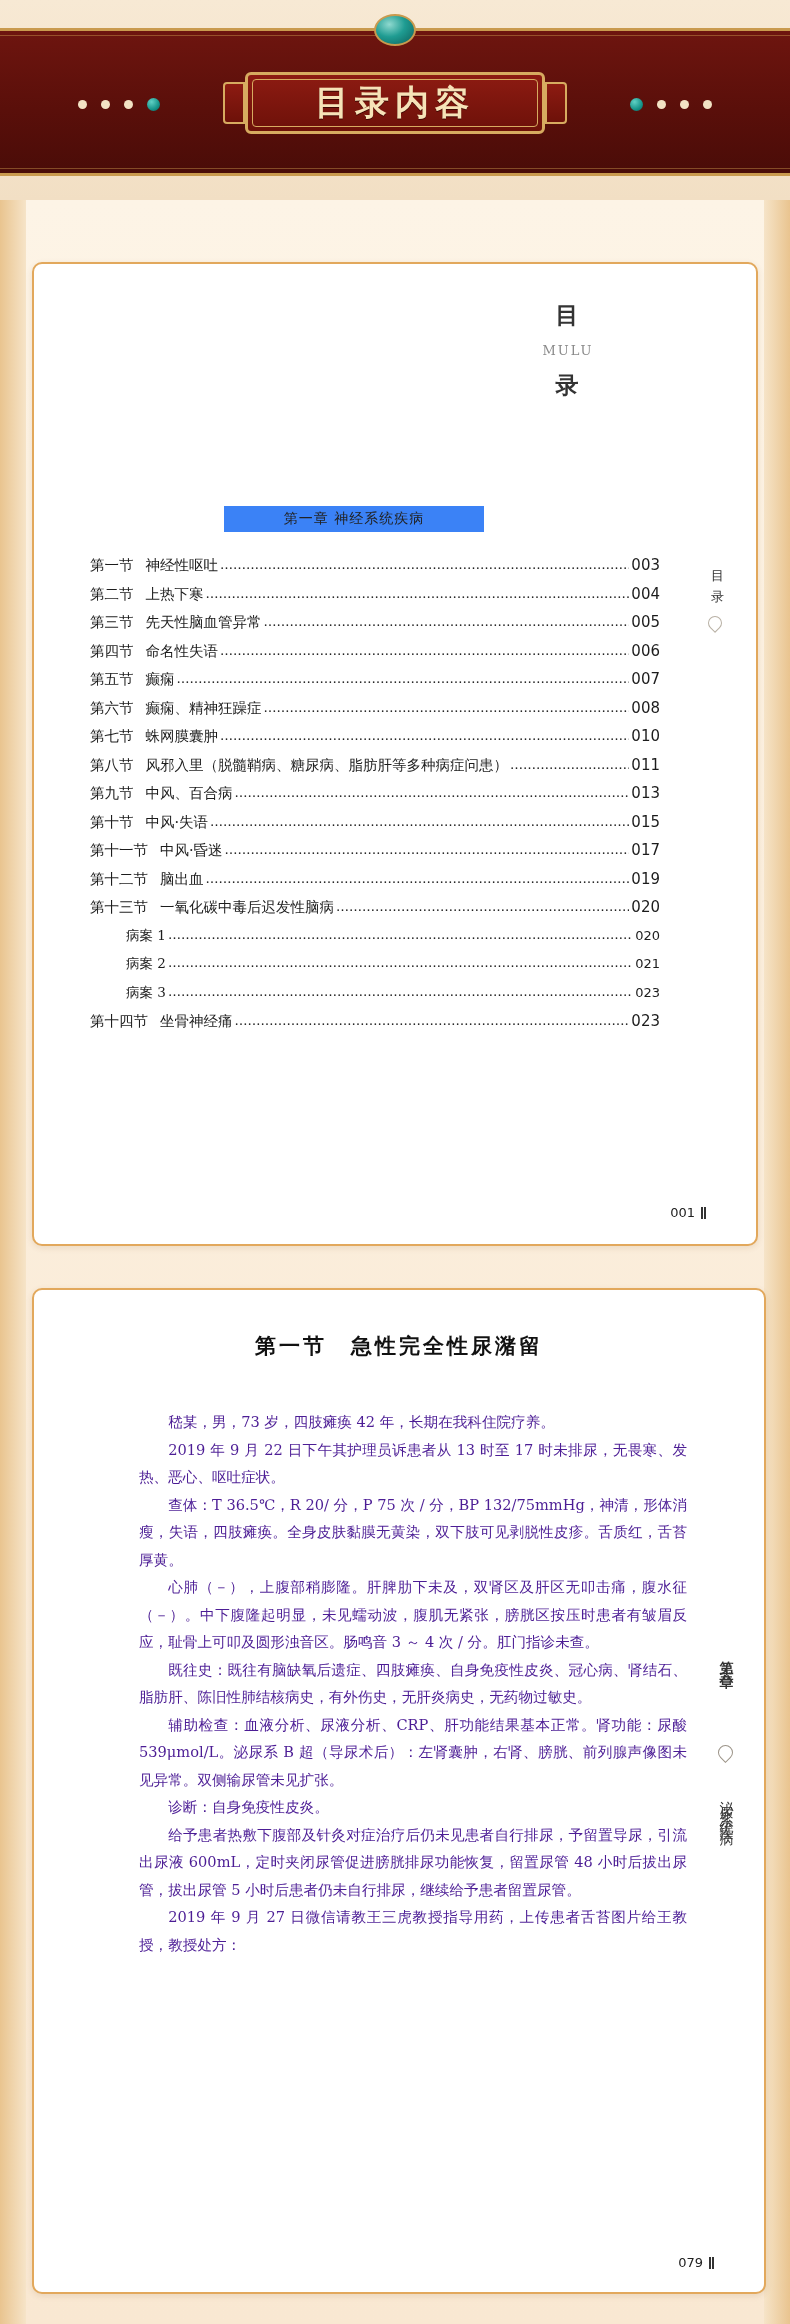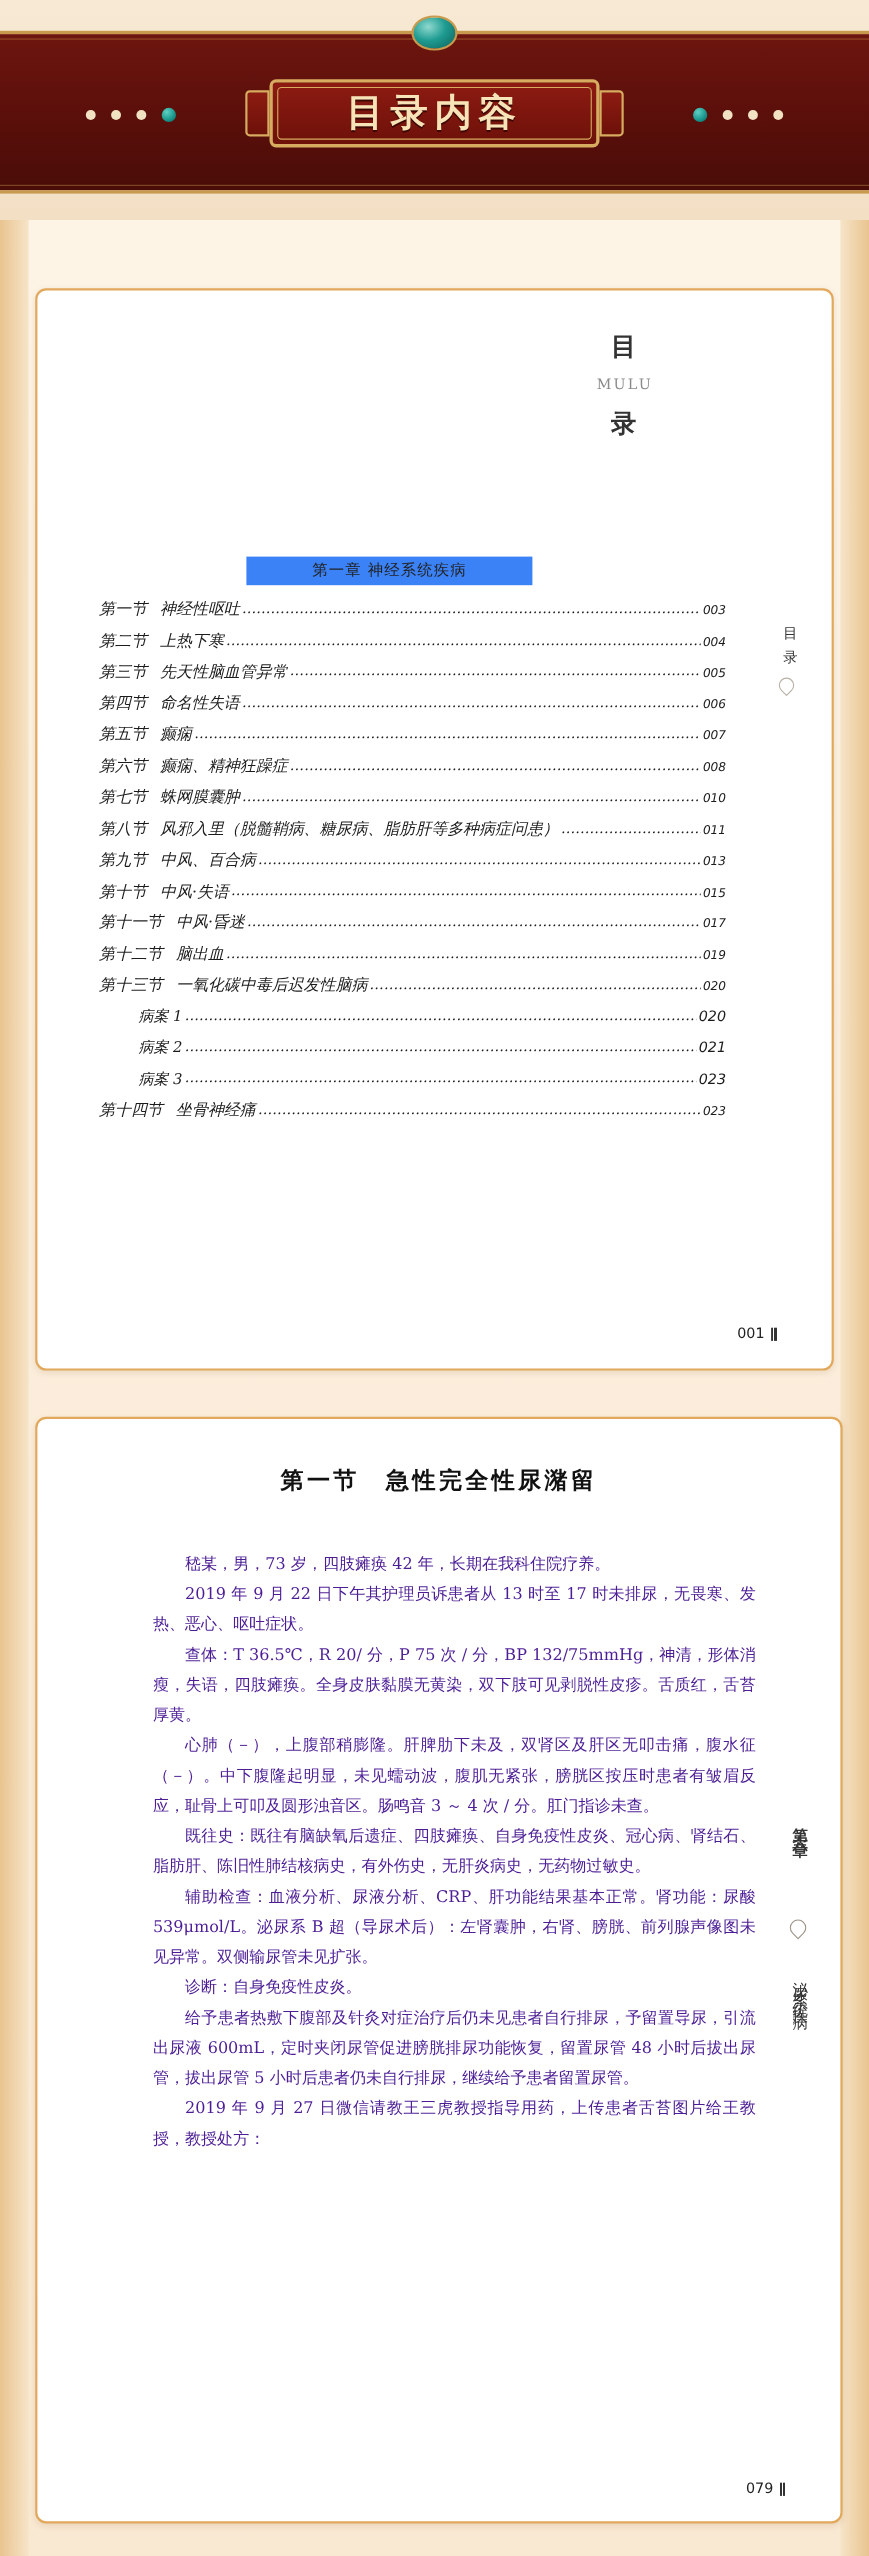--- a/index.html
+++ b/index.html
@@ -150,47 +150,46 @@
     justify-content: center;
     font-family: "DejaVu Serif", "Liberation Serif", serif;
     font-size: 14px;
     color: #222;
     letter-spacing: 1px;
   }
 
   .toc-list {
     position: absolute;
     left: 56px;
-    top: 280px;
+    top: 292px;
     width: 570px;
     font-family: "DejaVu Serif", "Liberation Serif", serif;
     font-size: 14.5px;
     color: #1c1c1c;
-    font-style: italic;
   }
   .toc-row {
     display: flex;
     align-items: baseline;
     height: 28.5px;
     white-space: nowrap;
     overflow: hidden;
   }
   .toc-row .lbl { flex: 0 0 auto; }
   .toc-row .ttl { flex: 0 0 auto; margin-left: 12px; }
   .toc-row .lead {
     flex: 1 1 auto;
     overflow: hidden;
     margin: 0 2px 0 2px;
     color: #1c1c1c;
     font-size: 13px;
     letter-spacing: 0px;
     position: relative;
     top: -1px;
   }
-  .toc-row .pg { flex: 0 0 auto; font-family: "DejaVu Sans", sans-serif; font-size: 11px; }
+  .toc-row .pg { flex: 0 0 auto; font-family: "DejaVu Sans", sans-serif; font-size: 15px; }
   .toc-row.indent { padding-left: 36px; font-size: 13.5px; }
   .toc-row.indent .pg { font-size: 13px; }
 
   .side-vert {
     position: absolute;
     font-family: "DejaVu Serif", "Liberation Serif", serif;
     font-size: 13px;
     color: #333;
     writing-mode: vertical-rl;
     letter-spacing: 8px;

